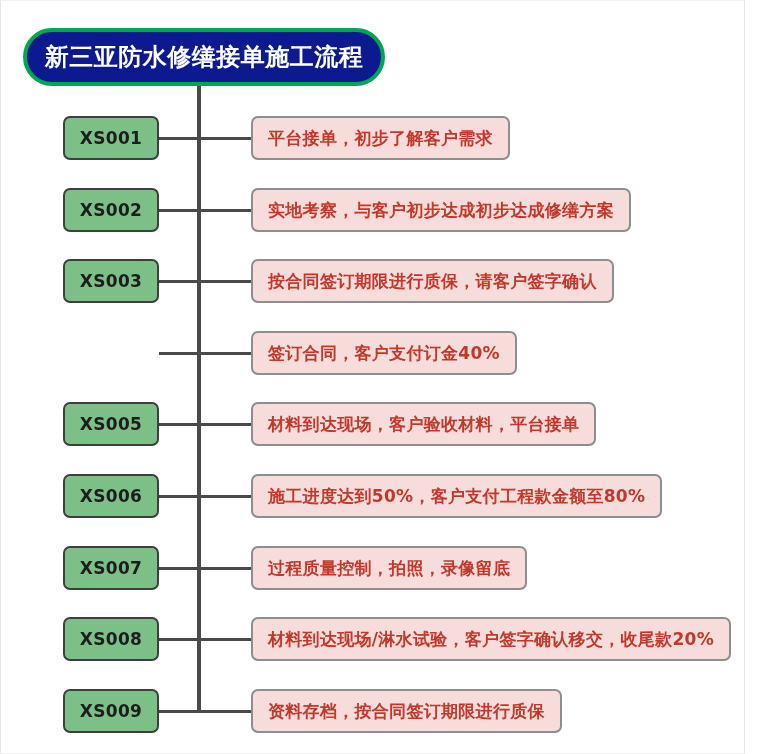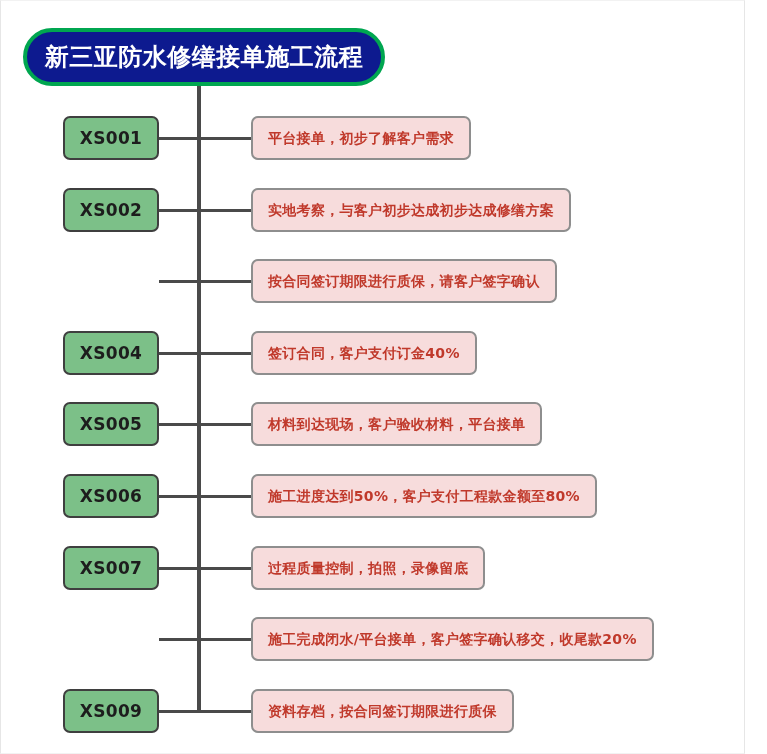--- a/index.html
+++ b/index.html
@@ -109,21 +109,21 @@
     background: #f7dcdc;
     border: 2px solid #8e8e8e;
     border-radius: 7px;
     display: flex;
     align-items: center;
     padding: 0 15px;
     z-index: 4;
   }
   .desc-text {
     color: #c0392b;
-    font-size: 14px;
+    font-size: 17px;
     font-weight: bold;
     letter-spacing: 0.3px;
     line-height: 1;
     white-space: nowrap;
   }
 </style>
 </head>
 <body>
 
 <div id="canvas">
@@ -148,29 +148,29 @@
         <div class="branch" style="left: 153px; top: 21px; width: 92px;"></div>
         <div class="code-box">
           <span class="code-text">XS002</span>
         </div>
         <div class="desc-box">
           <span class="desc-text">实地考察，与客户初步达成初步达成修缮方案</span>
         </div>
       </div>
       <div class="row" style="top: 258px;">
         <div class="branch" style="left: 153px; top: 21px; width: 92px;"></div>
+        <div class="code-box">
+          <span class="code-text">XS003</span>
+        </div>
         <div class="desc-box">
           <span class="desc-text">按合同签订期限进行质保，请客户签字确认</span>
         </div>
       </div>
       <div class="row" style="top: 330px;">
         <div class="branch" style="left: 153px; top: 21px; width: 92px;"></div>
-        <div class="code-box">
-          <span class="code-text">XS004</span>
-        </div>
         <div class="desc-box">
           <span class="desc-text">签订合同，客户支付订金40%</span>
         </div>
       </div>
       <div class="row" style="top: 401px;">
         <div class="branch" style="left: 153px; top: 21px; width: 92px;"></div>
         <div class="code-box">
           <span class="code-text">XS005</span>
         </div>
         <div class="desc-box">
@@ -190,22 +190,25 @@
         <div class="branch" style="left: 153px; top: 21px; width: 92px;"></div>
         <div class="code-box">
           <span class="code-text">XS007</span>
         </div>
         <div class="desc-box">
           <span class="desc-text">过程质量控制，拍照，录像留底</span>
         </div>
       </div>
       <div class="row" style="top: 616px;">
         <div class="branch" style="left: 153px; top: 21px; width: 92px;"></div>
-        <div class="desc-box">
-          <span class="desc-text">施工完成闭水/平台接单，客户签字确认移交，收尾款20%</span>
+        <div class="code-box">
+          <span class="code-text">XS008</span>
+        </div>
+        <div class="desc-box">
+          <span class="desc-text">材料到达现场/淋水试验，客户签字确认移交，收尾款20%</span>
         </div>
       </div>
       <div class="row" style="top: 688px;">
         <div class="branch" style="left: 153px; top: 21px; width: 92px;"></div>
         <div class="code-box">
           <span class="code-text">XS009</span>
         </div>
         <div class="desc-box">
           <span class="desc-text">资料存档，按合同签订期限进行质保</span>
         </div>

